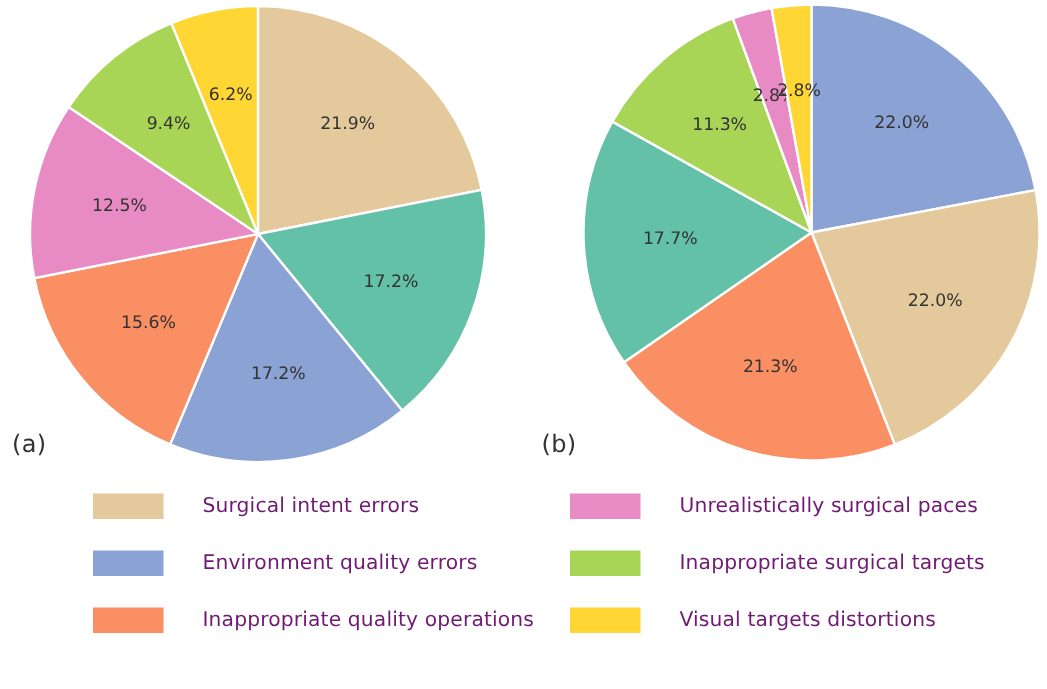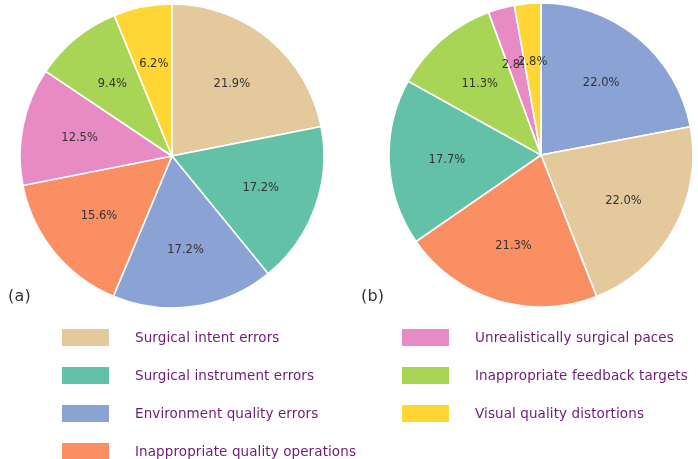--- a/index.html
+++ b/index.html
@@ -64,21 +64,21 @@
     left: 0;
     top: 312px;
     width: 698px;
     height: 147px;
   }
   .legend-col {
     position: absolute;
     top: 6px;
   }
   .legend-col.col-left  { left: 62px;  }
-  .legend-col.col-right { left: 402px; }
+  .legend-col.col-right { left: 380px; }
 
   .legend-item {
     display: flex;
     align-items: center;
     height: 38px;
   }
   .legend-swatch {
     width: 47px;
     height: 17px;
     flex: 0 0 auto;
@@ -136,41 +136,37 @@
     <div class="subplot-tag">(b)</div>
   </div>
 
   <div class="legend">
     <div class="legend-col col-left" id="legend-col-0">
         <div class="legend-item">
           <span class="legend-swatch" style="background: rgb(227, 201, 155);"></span>
           <span class="legend-text">Surgical intent errors</span>
         </div>
         <div class="legend-item">
-          <span class="legend-swatch" style="background: rgb(98, 193, 166);"></span>
-          <span class="legend-text">Surgical instrument errors</span>
-        </div>
-        <div class="legend-item">
           <span class="legend-swatch" style="background: rgb(139, 162, 212);"></span>
           <span class="legend-text">Environment quality errors</span>
         </div>
         <div class="legend-item">
           <span class="legend-swatch" style="background: rgb(250, 143, 99);"></span>
           <span class="legend-text">Inappropriate quality operations</span>
         </div>
       </div>
     <div class="legend-col col-right" id="legend-col-1">
         <div class="legend-item">
           <span class="legend-swatch" style="background: rgb(232, 139, 196);"></span>
           <span class="legend-text">Unrealistically surgical paces</span>
         </div>
         <div class="legend-item">
           <span class="legend-swatch" style="background: rgb(169, 213, 87);"></span>
-          <span class="legend-text">Inappropriate feedback targets</span>
+          <span class="legend-text">Inappropriate surgical targets</span>
         </div>
         <div class="legend-item">
           <span class="legend-swatch" style="background: rgb(255, 214, 52);"></span>
-          <span class="legend-text">Visual quality distortions</span>
+          <span class="legend-text">Visual targets distortions</span>
         </div>
       </div>
   </div>
 
 </div>
 
 </body></html>

